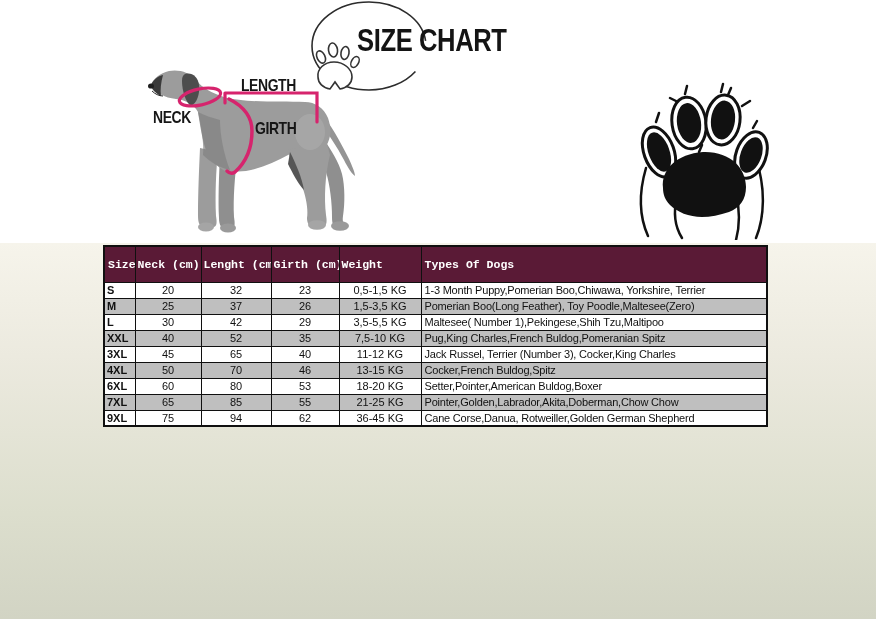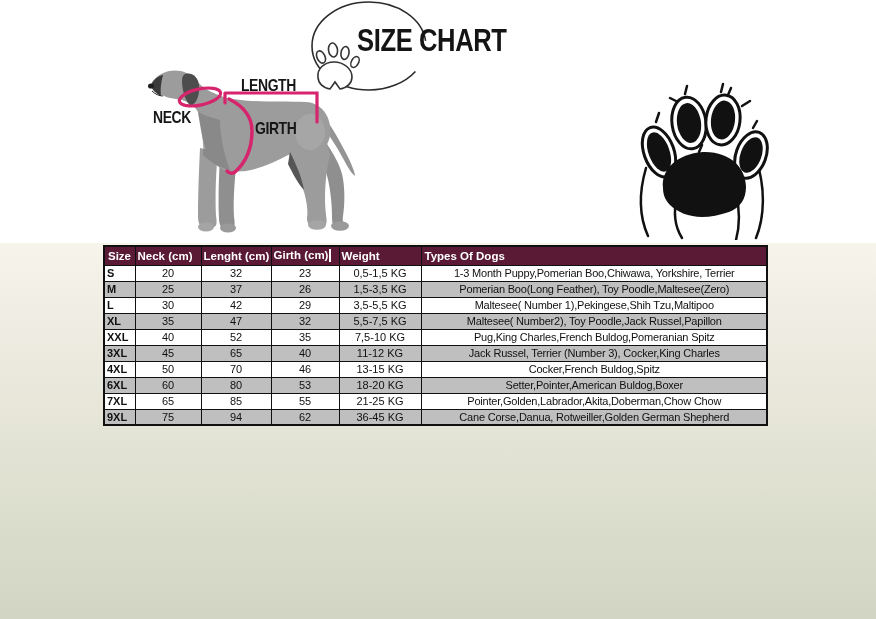--- a/index.html
+++ b/index.html
@@ -28,29 +28,29 @@
   .paw-art{position:absolute;left:632px;top:66px;width:172px;height:174px;}
 
   
   .bottom{position:absolute;left:0;top:243px;width:876px;height:376px;
           background:linear-gradient(#f6f4eb,#eceadf 30%,#dcdecd 72%,#d2d4c4);}
 
   
   table.size-chart{position:absolute;left:103px;top:2px;width:663px;border-collapse:collapse;
                    table-layout:fixed;border:2px solid #101010;background:#fff;}
   .size-chart th,.size-chart td{border:1px solid #101010;overflow:hidden;white-space:nowrap;}
-  .size-chart thead tr{height:19px;}
+  .size-chart thead tr{height:36px;font-family:Liberation Mono, monospace;}
   .size-chart th{background:#5a1a36;color:#ffffff;font-size:11.5px;font-weight:700;
                  text-align:left;padding:0 2px;}
   .size-chart th.left{text-align:left;padding-left:3px;}
   .size-chart tbody tr{height:16px;background:#ffffff;}
   .size-chart tbody tr:nth-of-type(even){background:#bfbfbf;}
   .size-chart td{font-size:11px;color:#111;text-align:center;padding:0 2px;}
   .size-chart td:first-child{text-align:left;font-weight:700;padding-left:2px;}
-  .size-chart td:last-child{text-align:center;padding-left:3px;letter-spacing:-.2px;}
+  .size-chart td:last-child{text-align:left;padding-left:3px;letter-spacing:-.2px;}
   .caret{display:inline-block;width:2px;height:13px;background:#ffffff;margin-left:1px;
          vertical-align:middle;}
 </style>
 </head>
 <body>
 
 <div class="stage">
 
   <div class="top">
 
@@ -175,28 +175,20 @@
 
           <tr>
             <td>L</td>
             <td>30</td>
             <td>42</td>
             <td>29</td>
             <td>3,5-5,5 KG</td>
             <td>Maltesee( Number 1),Pekingese,Shih Tzu,Maltipoo</td>
           </tr>
 
-          <tr>
-            <td>XL</td>
-            <td>35</td>
-            <td>47</td>
-            <td>32</td>
-            <td>5,5-7,5 KG</td>
-            <td>Maltesee( Number2), Toy Poodle,Jack Russel,Papillon</td>
-          </tr>
 
           <tr>
             <td>XXL</td>
             <td>40</td>
             <td>52</td>
             <td>35</td>
             <td>7,5-10 KG</td>
             <td>Pug,King Charles,French Buldog,Pomeranian Spitz</td>
           </tr>
 

